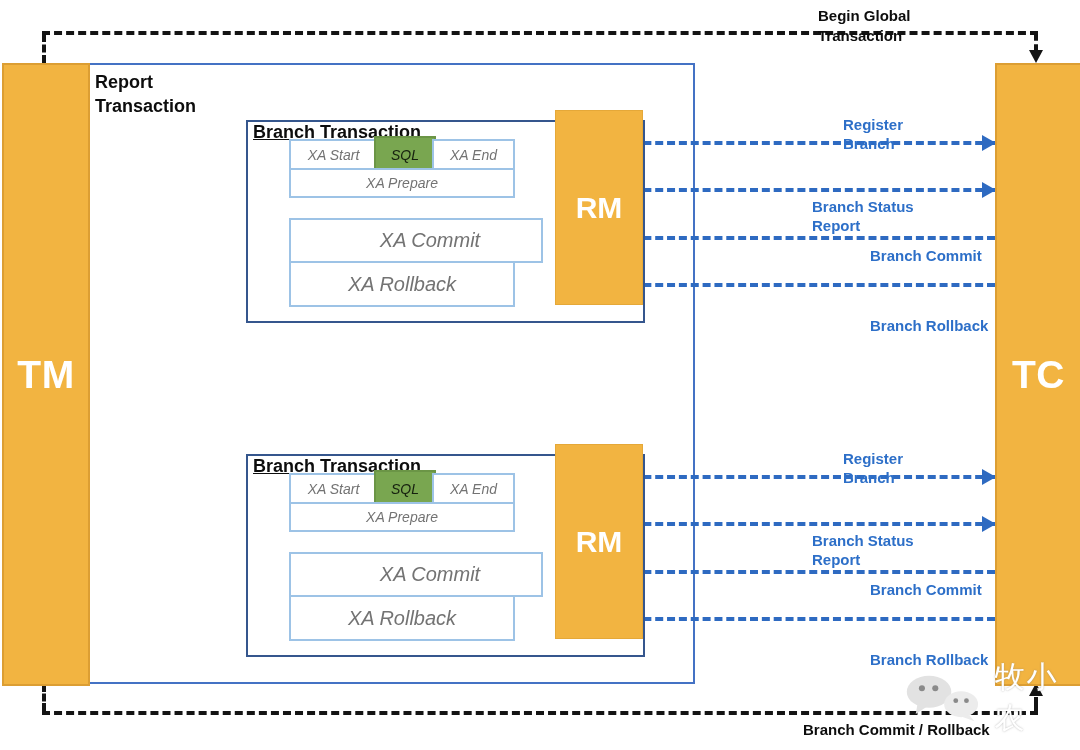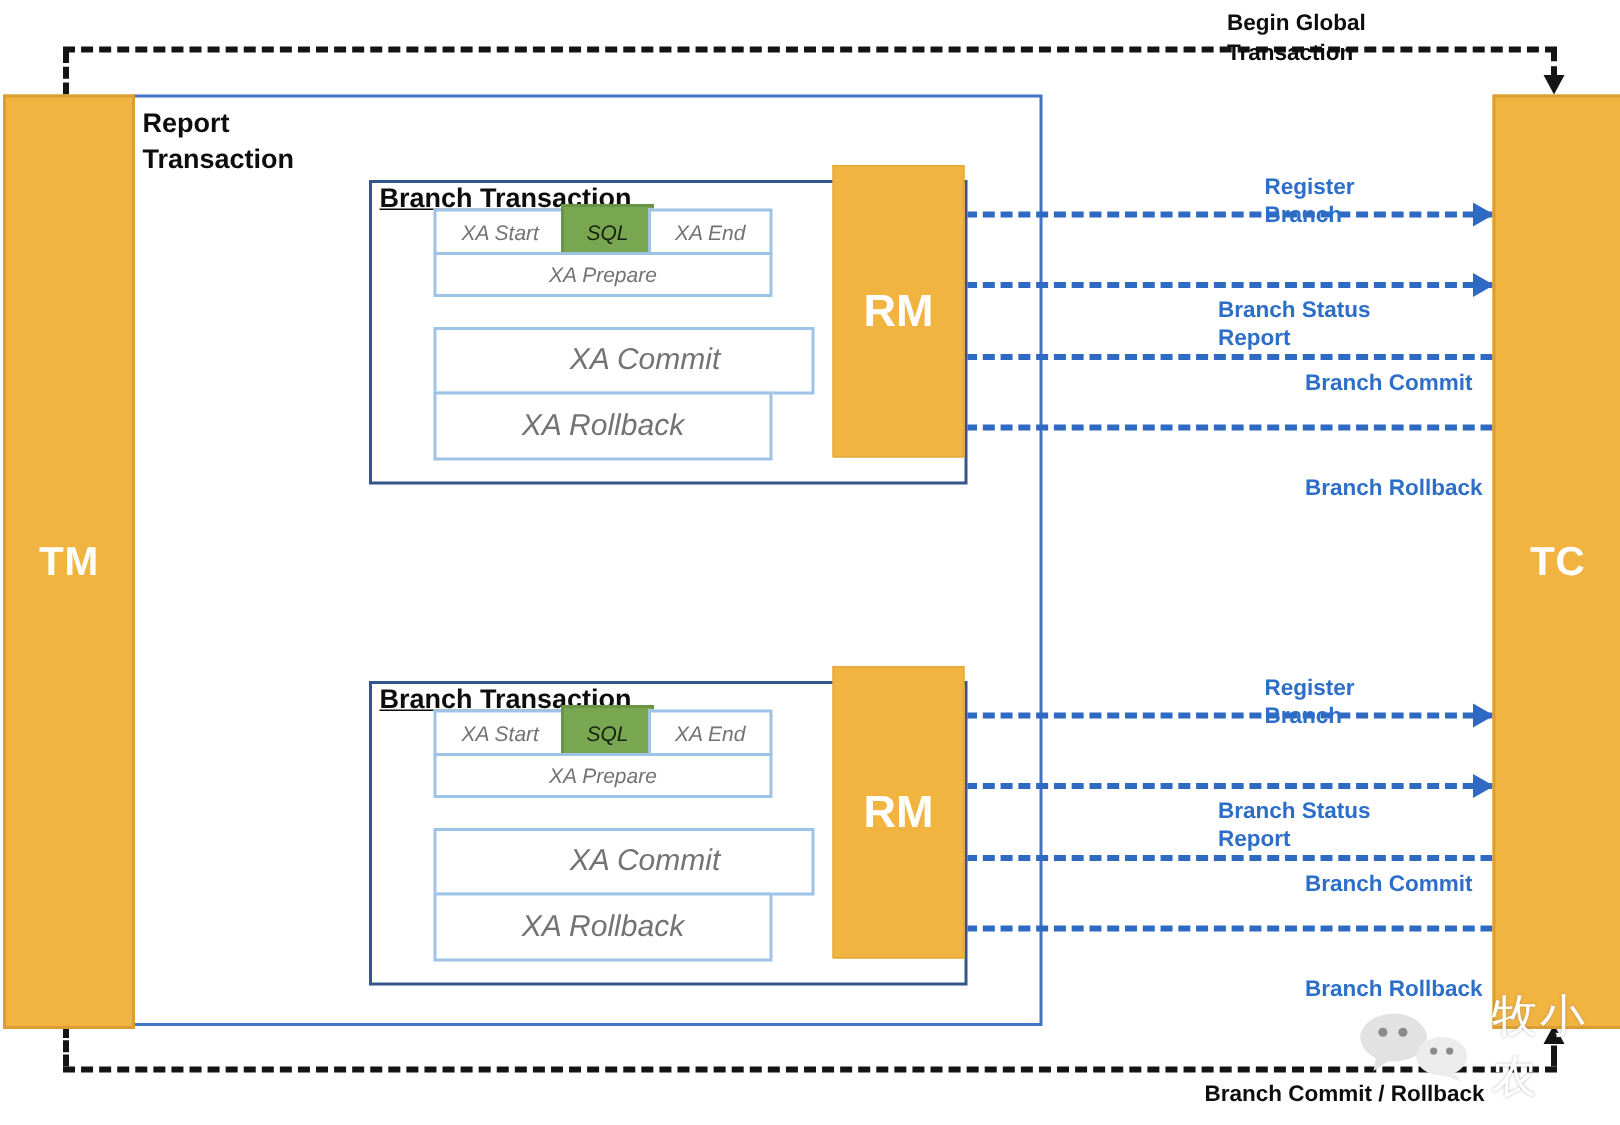--- a/index.html
+++ b/index.html
@@ -4,21 +4,21 @@
 <style>
   html,body{margin:0;padding:0;background:#fff;}
   .canvas{
     position:relative;width:1080px;height:750px;background:#ffffff;
     font-family:"Liberation Sans","DejaVu Sans",sans-serif;overflow:hidden;
   }
   
   .actor{
     position:absolute;background:#F2B441;border:2px solid #DC9E33;
     display:flex;align-items:center;justify-content:center;
-    color:#fff;font-size:27px;font-weight:600;letter-spacing:.5px;z-index:6;
+    color:#fff;font-size:39px;font-weight:600;letter-spacing:.5px;z-index:6;
   }
   .tm{left:2px;top:63px;width:84px;height:619px;}
   .tc{left:995px;top:63px;width:83px;height:619px;}
   
   .global-box{
     position:absolute;left:88px;top:63px;width:603px;height:617px;
     background:#ffffff;border:2px solid #4472C4;z-index:2;
   }
   .global-title{
     position:absolute;left:95px;top:70px;width:115px;

